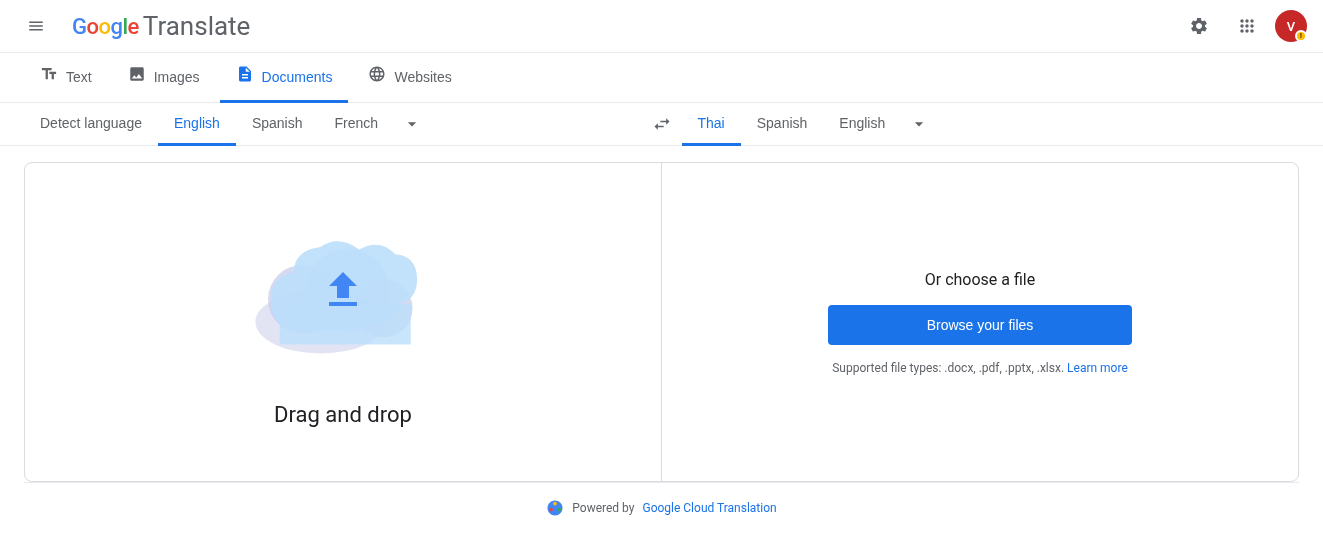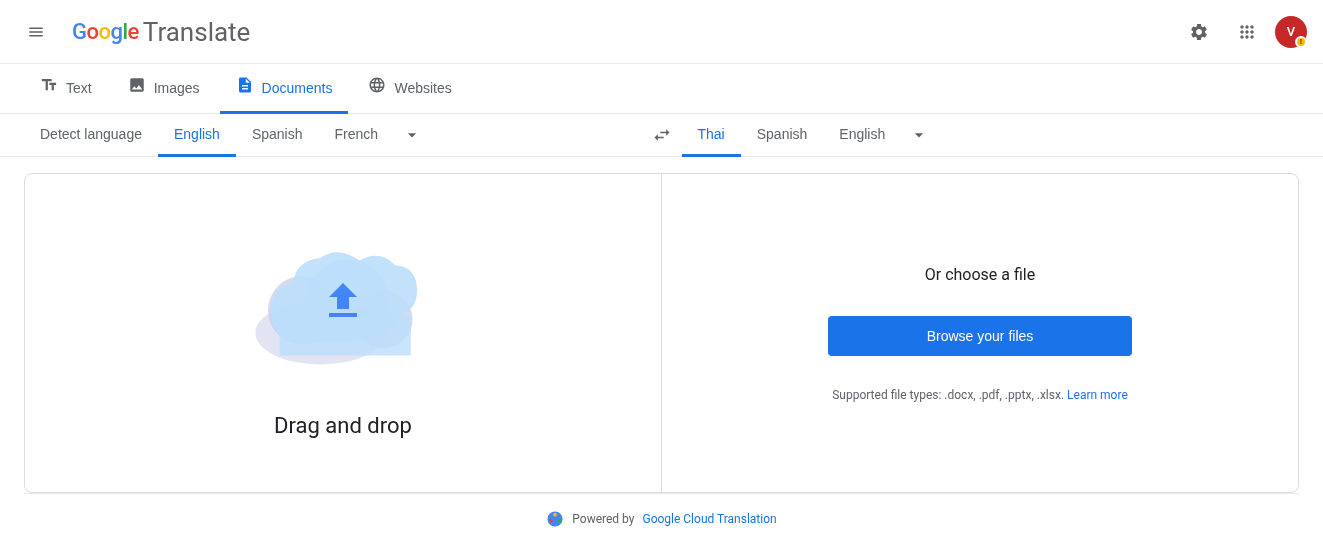--- a/index.html
+++ b/index.html
@@ -3,21 +3,21 @@
   <meta charset="utf-8">
   <style>
     * { margin: 0; padding: 0; box-sizing: border-box; }
     body { font-family: 'Google Sans', Roboto, Arial, sans-serif; background: #fff; color: #202124; font-size: 14px; }
 
     
     .header {
       display: flex;
       align-items: center;
       padding: 8px 16px;
-      height: 64px;
+      height: 53px;
       border-bottom: 1px solid #e8eaed;
       position: relative;
     }
     .header-left { display: flex; align-items: center; gap: 16px; }
     .menu-icon { cursor: pointer; padding: 8px; border-radius: 50%; display: flex; align-items: center; justify-content: center; }
     .logo { display: flex; align-items: center; gap: 4px; text-decoration: none; }
     .logo-google { font-size: 22px; font-weight: 500; letter-spacing: -0.5px; }
     .logo-g { color: #4285f4; }
     .logo-o1 { color: #ea4335; }
     .logo-o2 { color: #fbbc05; }
@@ -125,21 +125,21 @@
     .drag-drop-text {
       font-size: 22px; color: #202124; font-weight: 400;
     }
     .right-panel {
       flex: 1;
       display: flex;
       flex-direction: column;
       align-items: center;
       justify-content: center;
       padding: 40px;
-      gap: 32px;
+      gap: 16px;
     }
     .or-choose { font-size: 16px; color: #202124; }
     .browse-btn {
       background: #1a73e8; color: white; border: none;
       padding: 12px 24px; border-radius: 4px; cursor: pointer;
       font-size: 14px; font-weight: 500; width: 304px;
     }
     .supported-text { font-size: 12px; color: #5f6368; text-align: center; }
     .learn-more { color: #1a73e8; text-decoration: none; cursor: pointer; }
 

